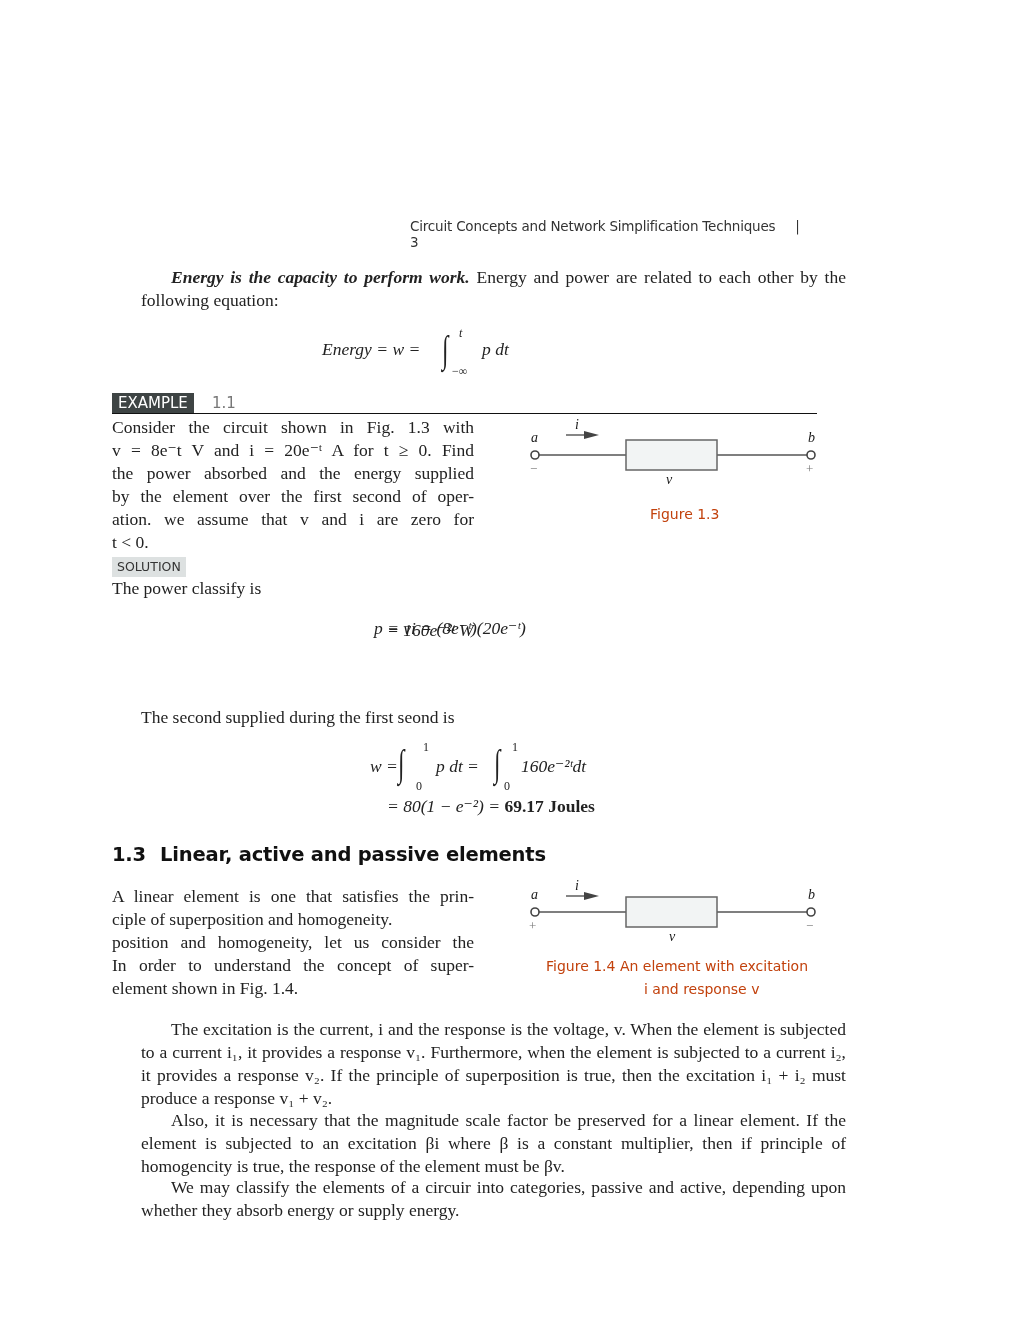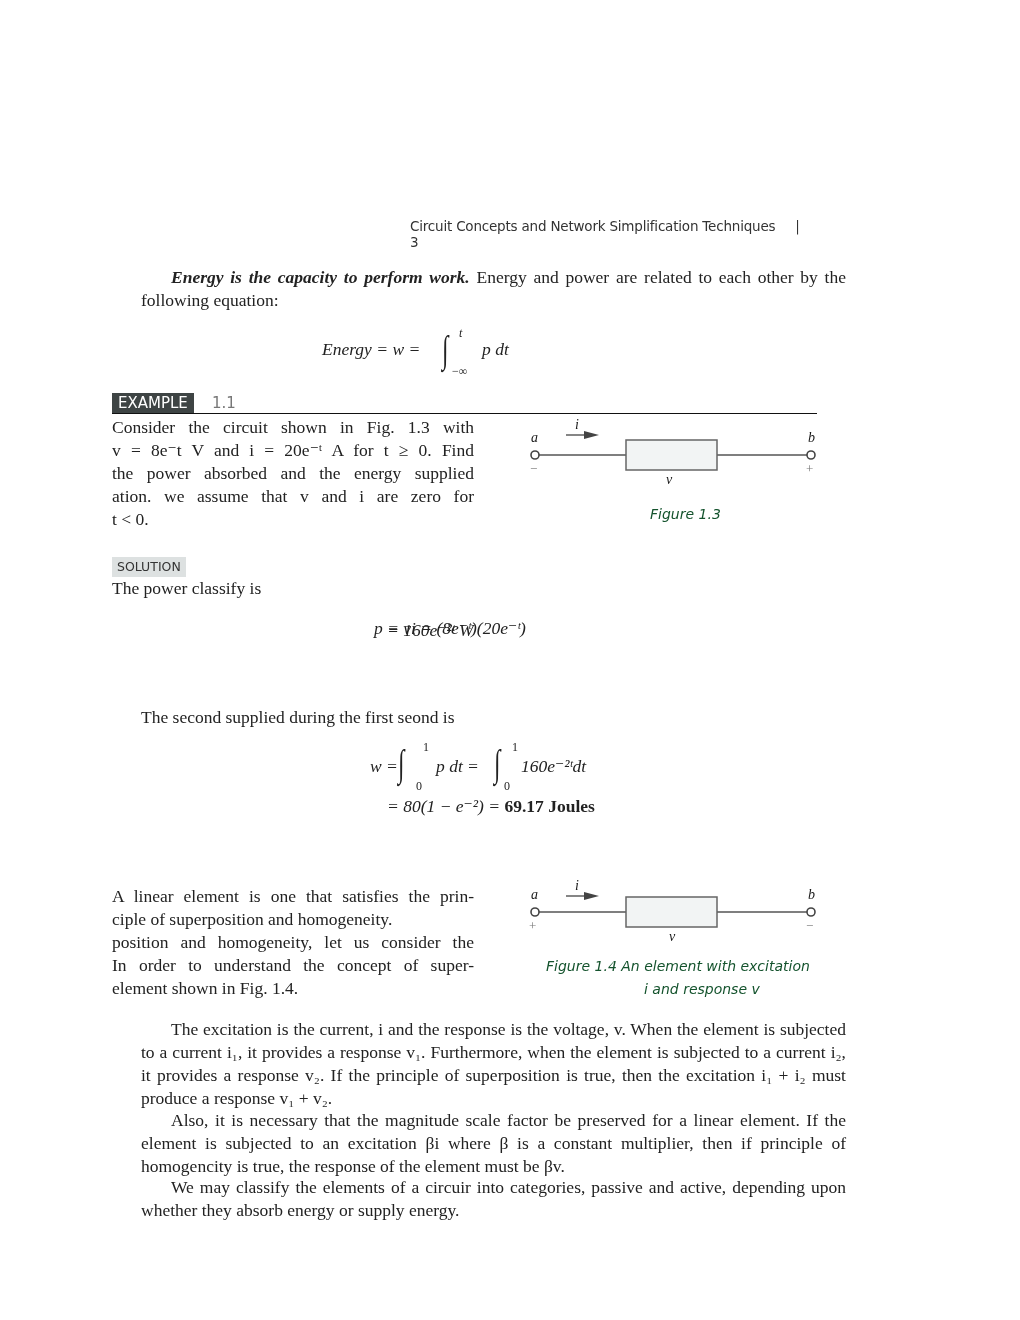--- a/index.html
+++ b/index.html
@@ -19,21 +19,21 @@
 
   .ex-bar { left: 112px; top: 393px; width: 705px; height: 20px; border-bottom: 1.3px solid #111; }
   .ex-label { position: absolute; left: 0; top: 0; height: 20px; padding: 0 6px; background: #3e4444; color: #fff; font-size: 15px; line-height: 20px; }
   .ex-num { position: absolute; left: 100px; top: 0; font-size: 15px; line-height: 20px; color: #777; }
 
   .sol-label { left: 112px; top: 557px; height: 20px; padding: 0 5px; background: #dde1e1; color: #333; font-size: 12.5px; line-height: 20px; }
 
   .section { top: 843px; left: 112px; font-size: 19.5px; font-weight: bold; color: #111; letter-spacing: -0.2px; }
   .section .num { display: inline-block; width: 48px; }
 
-  .fig-caption { font-size: 14px; color: #14532d; font-style: italic; }
+  .fig-caption { font-size: 14px; color: #c2410c; }
 
   .integral { font-size: 38px; font-style: normal; display: inline-block; line-height: 1; transform: scaleX(0.6); }
 </style>
 </head>
 <body>
 
 <div class="page">
 
   <div class="abs header sans">
     <span>Circuit Concepts and Network Simplification Techniques</span><span class="sep">|</span><span>3</span>
@@ -53,20 +53,21 @@
 
   <div class="abs ex-bar sans">
     <span class="ex-label">EXAMPLE</span>
     <span class="ex-num">1.1</span>
   </div>
 
   <div class="abs txt" style="top:416px; left:112px; width:362px;">
     <div class="just" style="text-align-last: justify;">Consider the circuit shown in Fig. 1.3 with</div>
     <div class="just" style="text-align-last: justify;">v = 8e⁻t V and i = 20e⁻ᵗ A for t ≥ 0. Find</div>
     <div class="just" style="text-align-last: justify;">the power absorbed and the energy supplied</div>
+    <div class="just" style="text-align-last: justify;">by the element over the first second of oper-</div>
     <div class="just" style="text-align-last: justify;">ation. we assume that v and i are zero for</div>
     <div>t &lt; 0.</div>
   </div>
 
   <div class="abs" style="top:418px; left:524px; width:300px; height:110px;">
     <svg width="300" height="80" style="position:absolute; left:0; top:0;">
       <line x1="14" y1="37" x2="102" y2="37" stroke="#555" stroke-width="1.5"></line>
       <line x1="193" y1="37" x2="283" y2="37" stroke="#555" stroke-width="1.5"></line>
       <rect x="102" y="22" width="91" height="30" fill="#f2f4f4" stroke="#666" stroke-width="1.5"></rect>
       <circle cx="11" cy="37" r="4" fill="#fff" stroke="#444" stroke-width="1.6"></circle>
@@ -99,20 +100,23 @@
     <span class="math abs" style="left:66px; top:13px; white-space:nowrap;">p dt = </span>
     <span class="integral abs" style="left:122px; top:2px;">∫</span>
     <span class="abs" style="left:142px; top:-6px; font-size:12px; font-family:'Liberation Serif',serif;">1</span>
     <span class="abs" style="left:134px; top:33px; font-size:12px; font-family:'Liberation Serif',serif;">0</span>
     <span class="math abs" style="left:151px; top:13px; white-space:nowrap;text-align:right;">160e⁻²ᵗdt</span>
   </div>
   <div class="abs txt" style="top:795px; left:387px; white-space:nowrap;">
     <span class="math">= 80(1 − e⁻²) = </span><b>69.17 Joules</b>
   </div>
 
+  <div class="abs section sans">
+    <span class="num">1.3</span><span>Linear, active and passive elements</span>
+  </div>
 
   <div class="abs txt" style="top:885px; left:112px; width:362px;">
     <div class="just" style="text-align-last: justify;">A linear element is one that satisfies the prin-</div>
     <div>ciple of superposition and homogeneity.</div>
     <div class="just" style="text-align-last: justify;">position and homogeneity, let us consider the</div>
     <div class="just" style="text-align-last: justify;">In order to understand the concept of super-</div>
     <div>element shown in Fig. 1.4.</div>
   </div>
 
   <div class="abs" style="top:875px; left:524px; width:300px; height:130px;">

